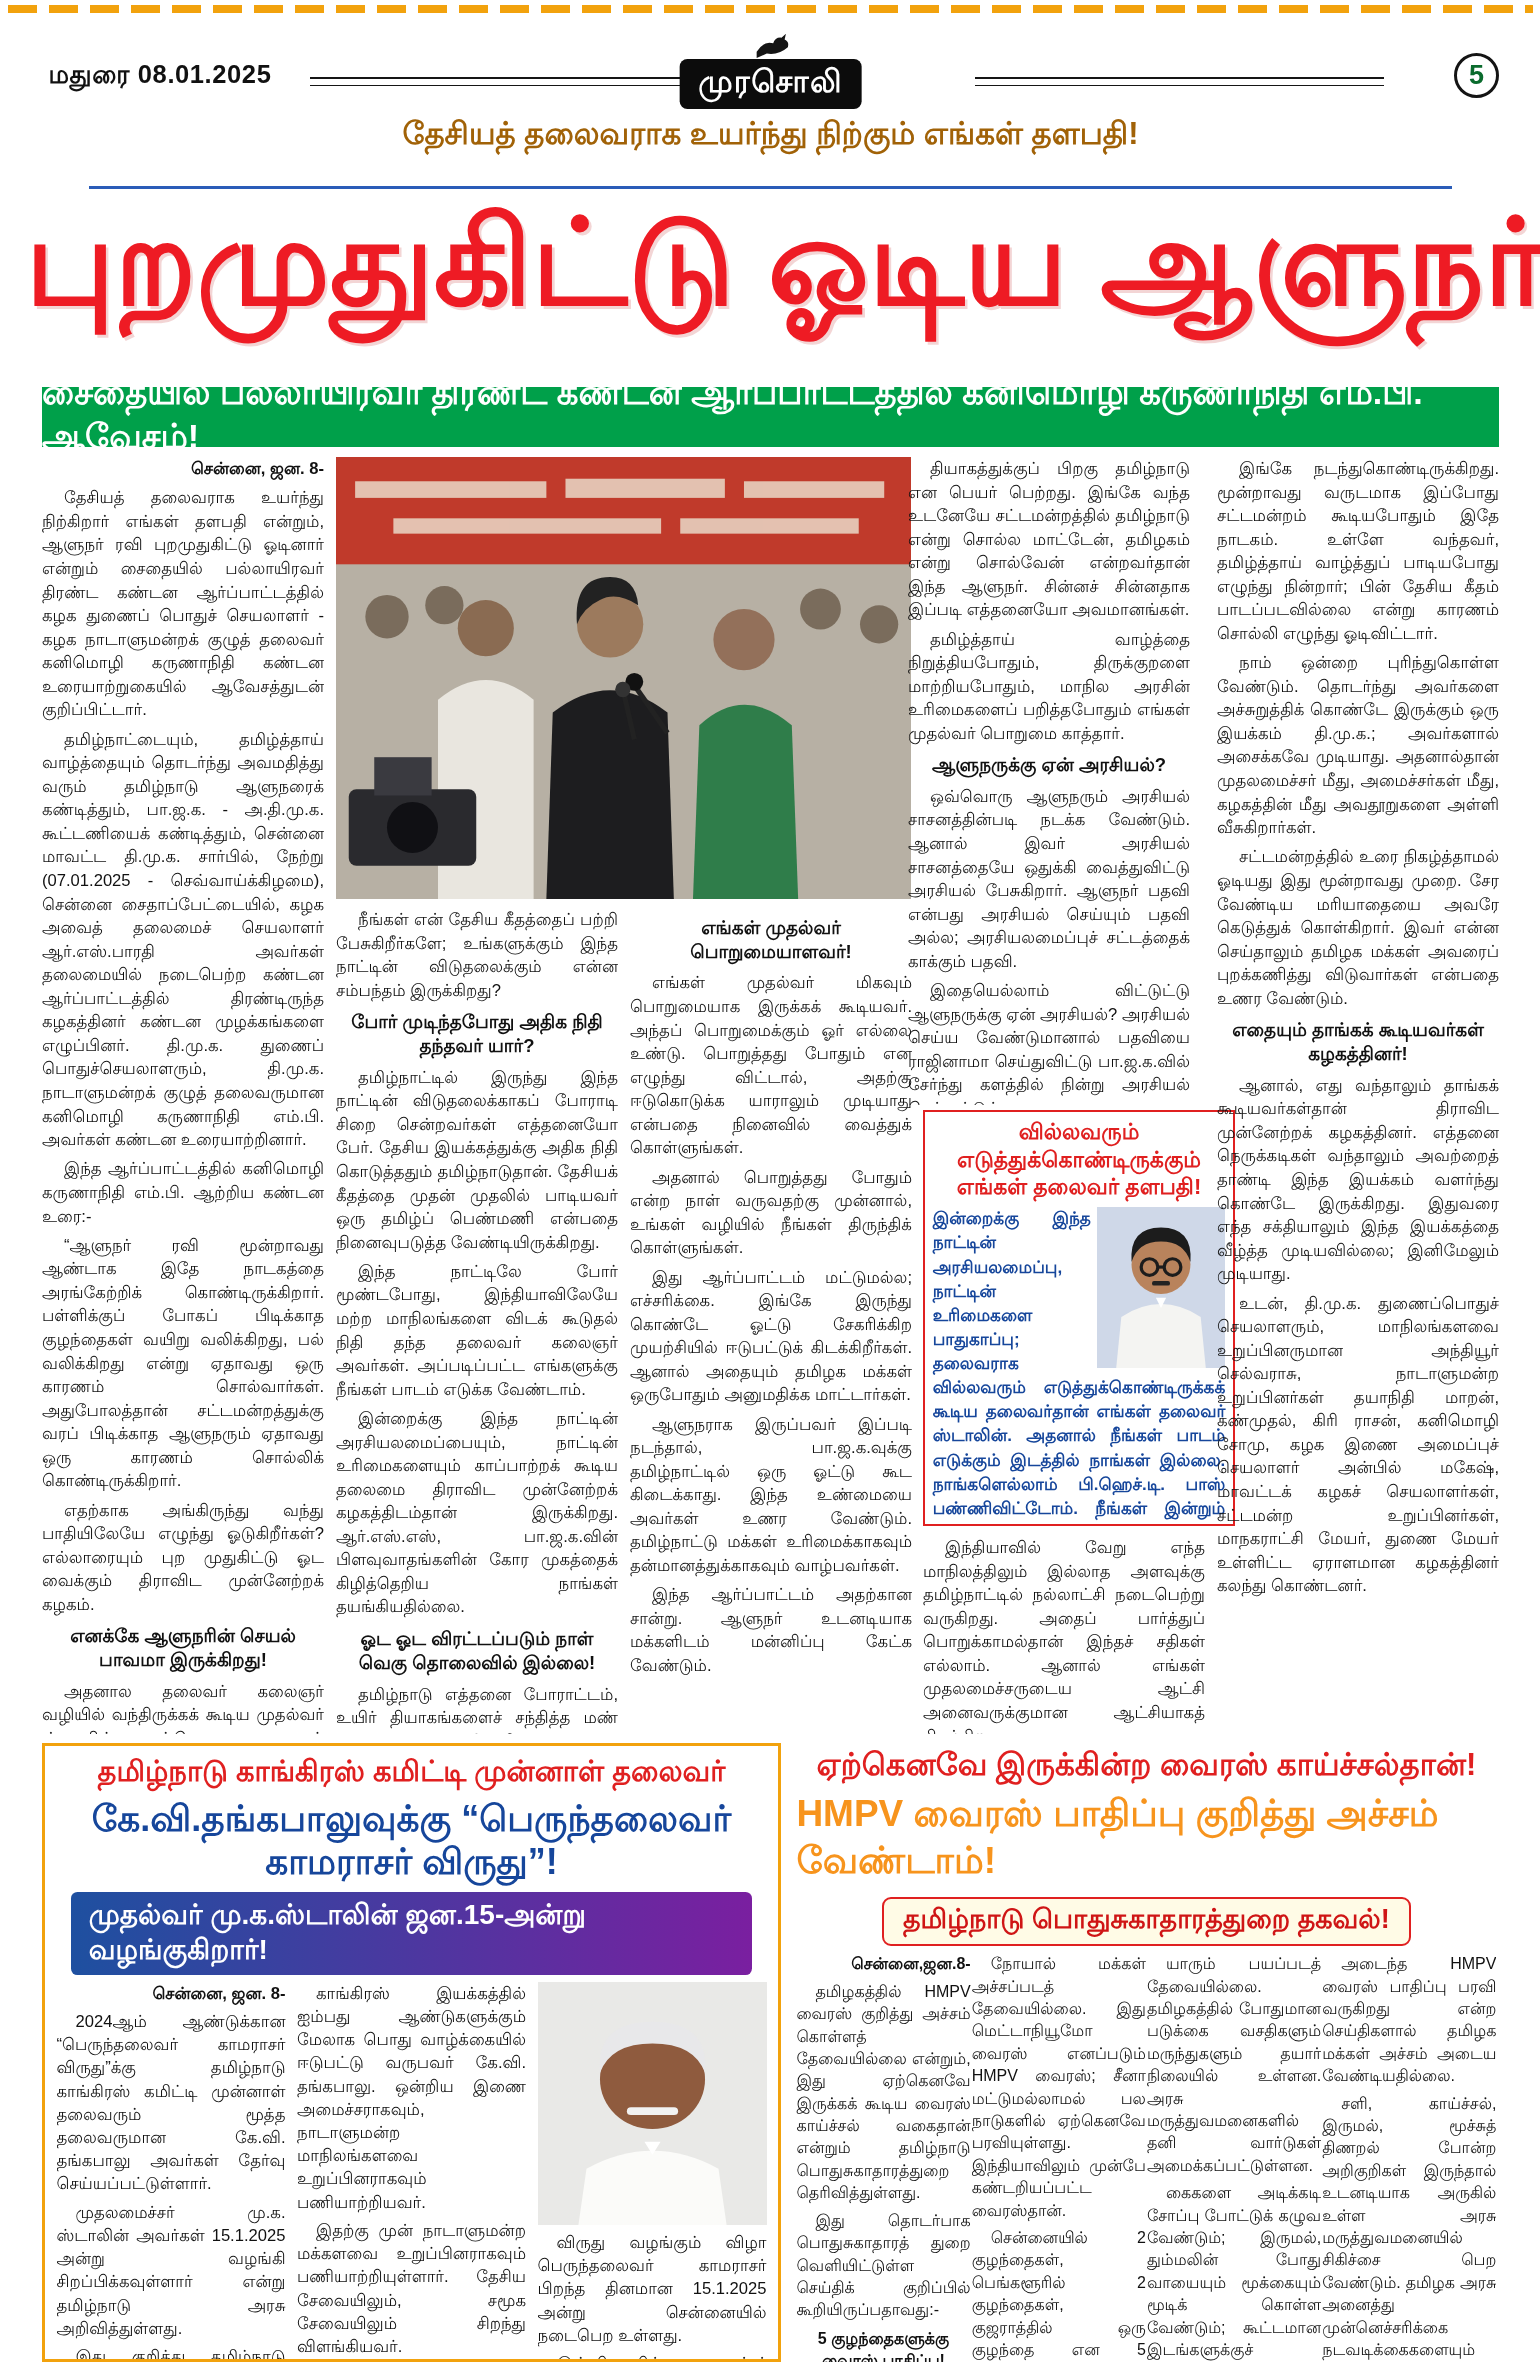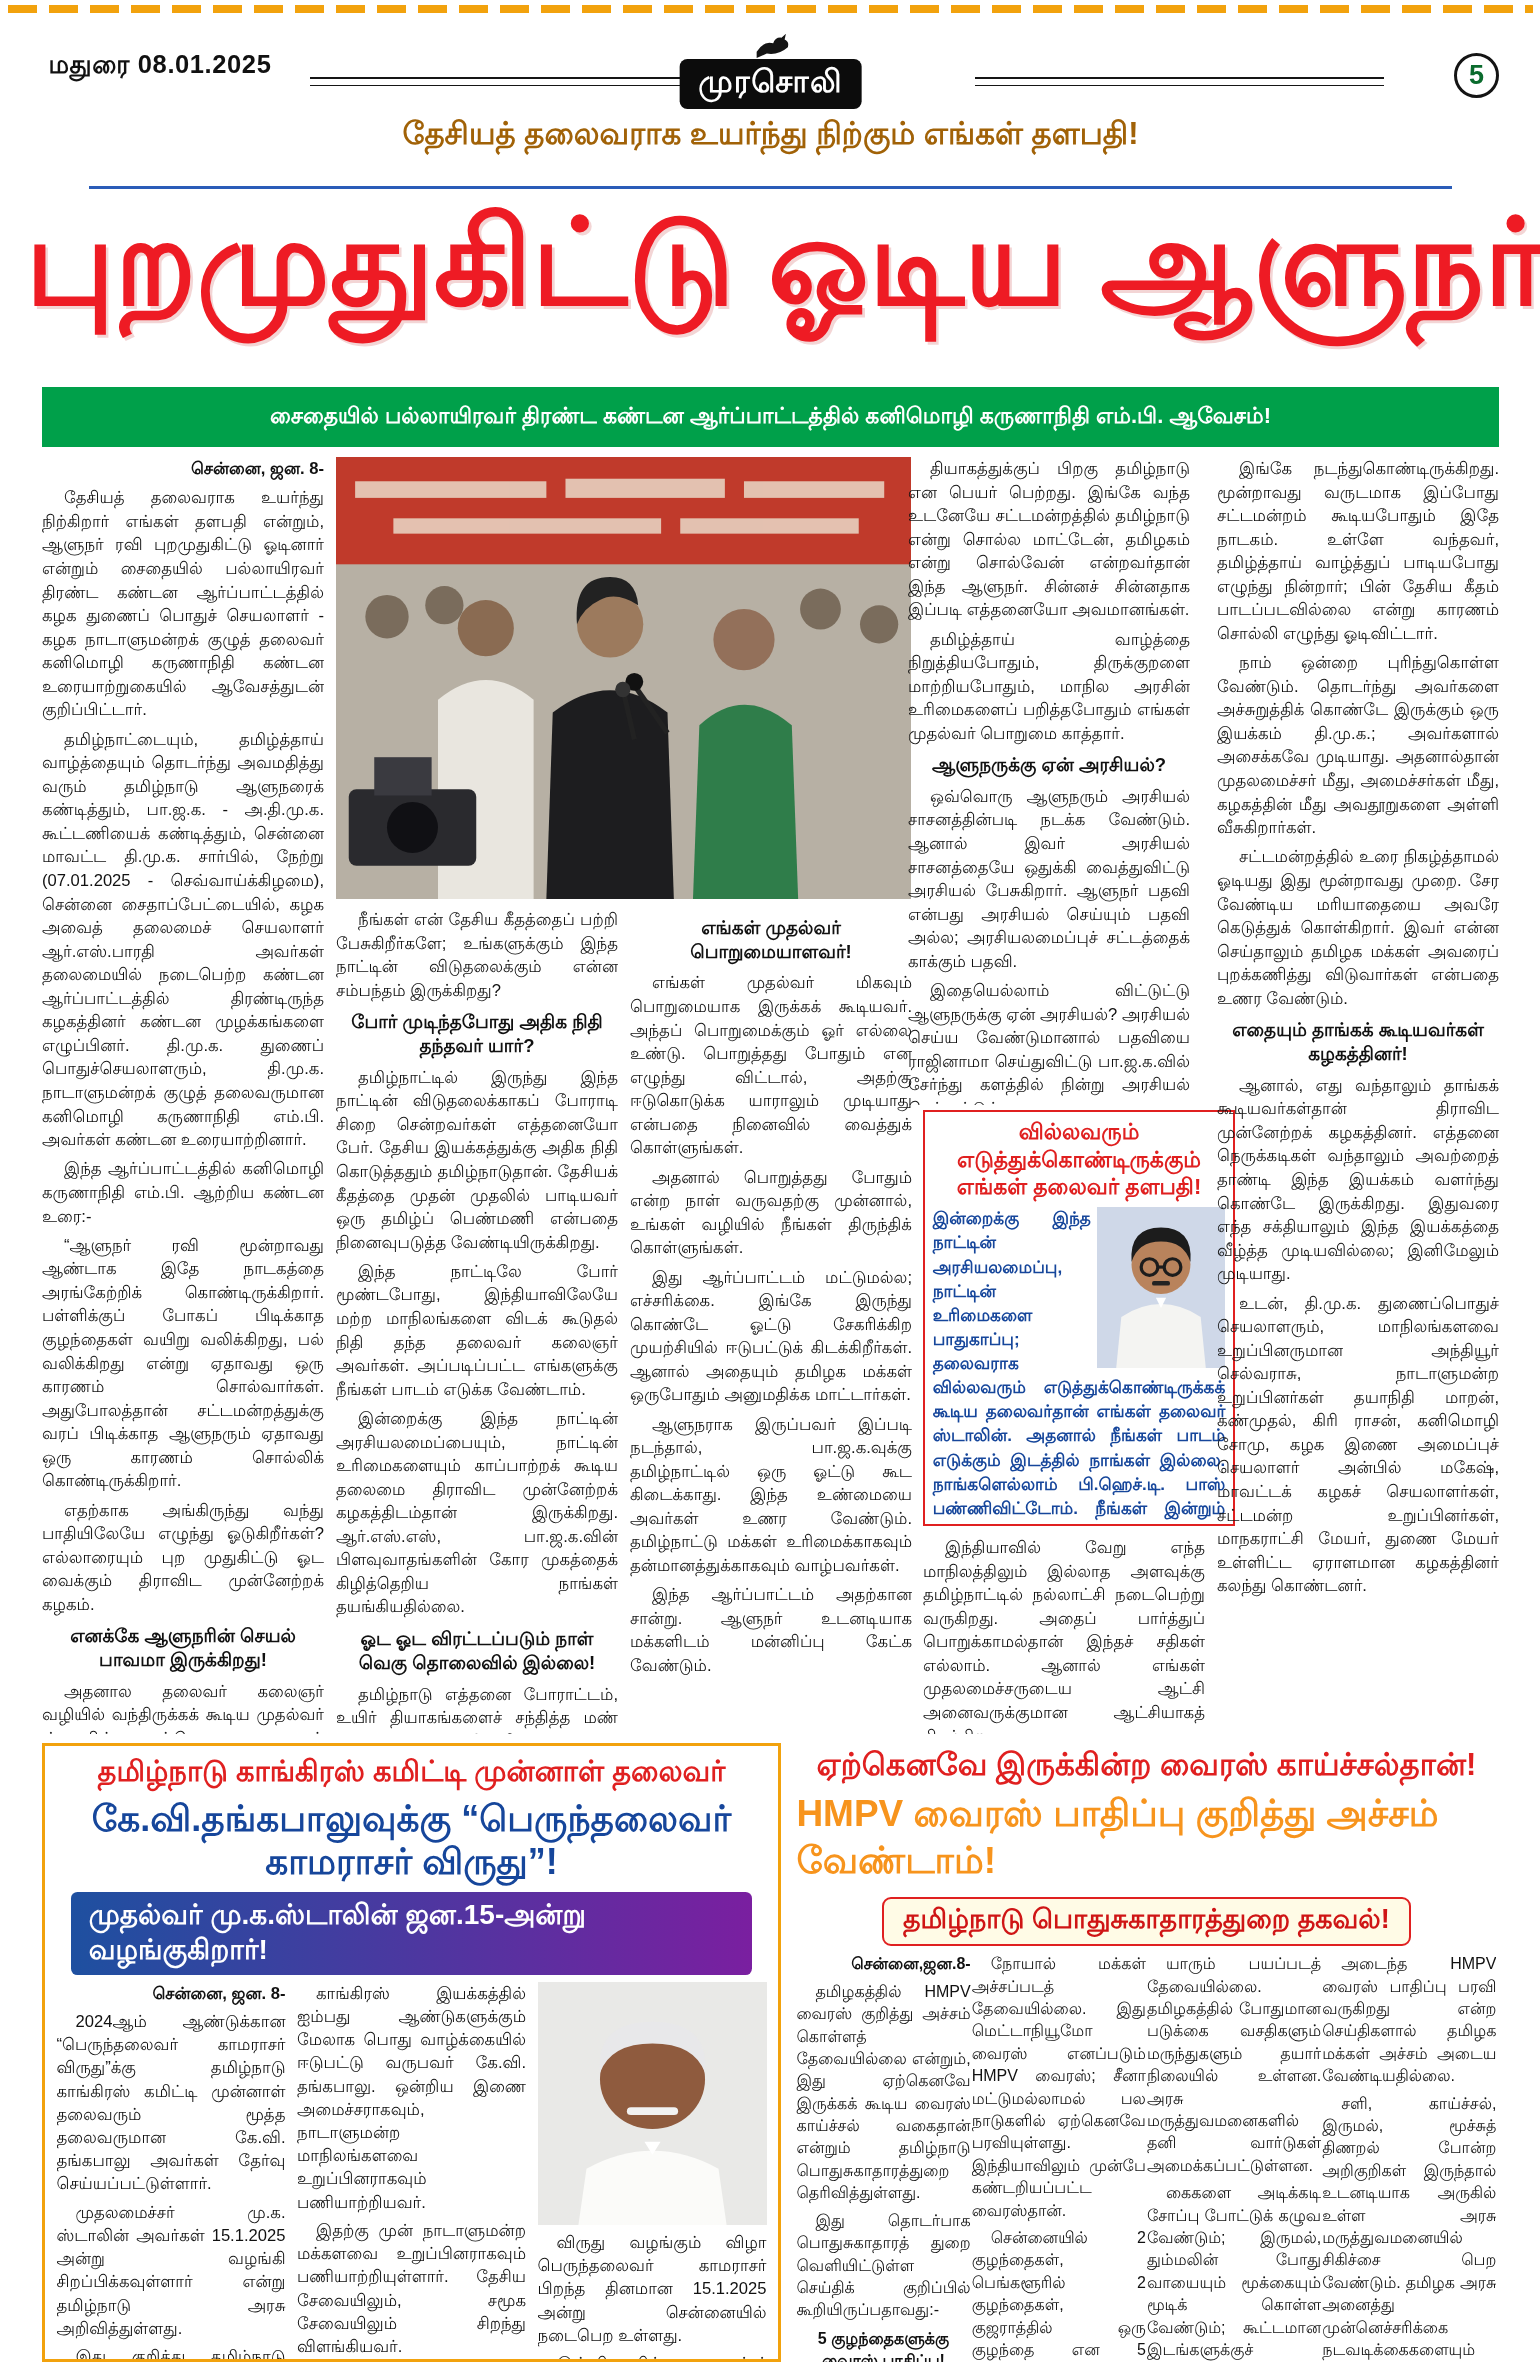--- a/index.html
+++ b/index.html
@@ -6,41 +6,41 @@
   html,body{background:#9a9a9a}
   .page{
     position:relative;width:1541px;height:2377px;margin:0 auto;background:#ffffff;
     font-family:"Liberation Sans","DejaVu Sans",sans-serif;color:#111;overflow:hidden;
   }
   
   .top-dashes{position:absolute;top:5.1px;left:7.7px;right:7.7px;height:7.7px;
     background:repeating-linear-gradient(90deg,#f2a20d 0 29px,transparent 29px 41px);}
   
   .masthead{position:absolute;top:40px;left:42px;right:42px;height:72px;}
-  .mh-date{position:absolute;left:6.4px;top:10px;font-size:25.5px;font-weight:bold;letter-spacing:0.6px;}
+  .mh-date{position:absolute;left:6.4px;top:20px;font-size:25.5px;font-weight:bold;letter-spacing:0.6px;}
   .mh-line{position:absolute;top:37px;border-top:2.6px solid #151515;}
   .mh-line.l{left:268px;width:396px}
   .mh-line.r{right:115px;width:409px}
   .mh-line2{position:absolute;top:45px;border-top:1.3px solid #151515;}
   .mh-line2.l{left:268px;width:396px}
   .mh-line2.r{right:115px;width:409px}
   .mh-logo{position:absolute;left:50%;transform:translateX(-50%);top:-10.2px;text-align:center;}
   .mh-bird{display:block;margin:0 auto 1.3px;}
   .logo-box{background:#0c0c0c;color:#fff;font-size:31px;font-weight:bold;padding:5.1px 19px;border-radius:7.7px;letter-spacing:1.3px;}
   .mh-pagenum{position:absolute;right:0;top:12.8px;width:45px;height:45px;border:3.2px solid #141414;border-radius:50%;
     display:flex;align-items:center;justify-content:center;font-size:27px;font-weight:bold;color:#0a6b2d;background:#fff;}
   
   .kicker{position:absolute;top:116px;left:42px;right:42px;text-align:center;
     font-size:31px;font-weight:bold;color:#a16207;}
   .kicker-underline{position:absolute;top:186px;left:89px;right:89px;border-top:3.8px solid #2a5cb8;}
   .main-headline{position:absolute;top:199px;left:25.5px;right:25.5px;text-align:center;
     font-size:120px;line-height:1.05;font-weight:bold;color:#ee1b24;
     text-shadow:2.6px 2.6px 0 rgba(190,20,20,.18);white-space:nowrap;}
   .green-banner{position:absolute;top:387px;left:42px;right:42px;height:60px;background:#00a04a;
-    color:#fff;font-size:22px;font-weight:bold;display:flex;align-items:center;justify-content:center;}
+    color:#fff;font-size:34px;font-weight:bold;display:flex;align-items:center;justify-content:center;}
   
   .article{position:absolute;top:457px;left:42px;width:1457px;height:1277px;}
   .col{position:absolute;font-size:16.6px;line-height:1.42;text-align:justify;overflow:hidden;}
   .col p{margin:0 0 5.7px;text-indent:22px;}
   .col p.dateline{text-align:right;font-weight:bold;text-indent:0;}
   .col p.subhead{font-weight:bold;text-align:center;text-indent:0;font-size:18.5px;line-height:1.3;margin:7.7px 0;}
   .c1{left:0;top:0;width:282px;height:1277px;}
   .main-photo{position:absolute;left:294px;top:0;width:575px;height:442px;background:#b7b0a4;overflow:hidden;}
   .c2{left:294px;top:451px;width:282px;height:826px;}
   .c3{left:588px;top:451px;width:282px;height:826px;}

